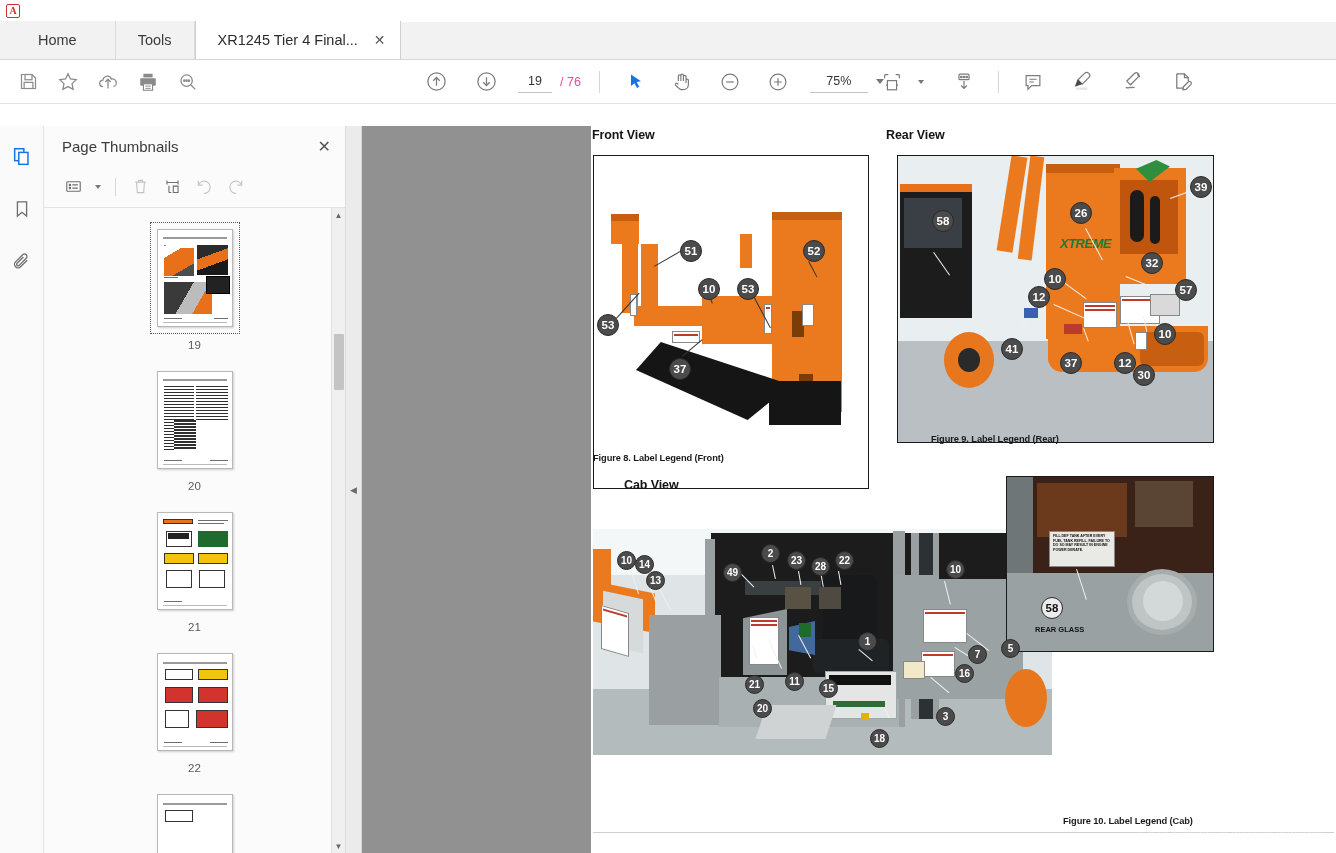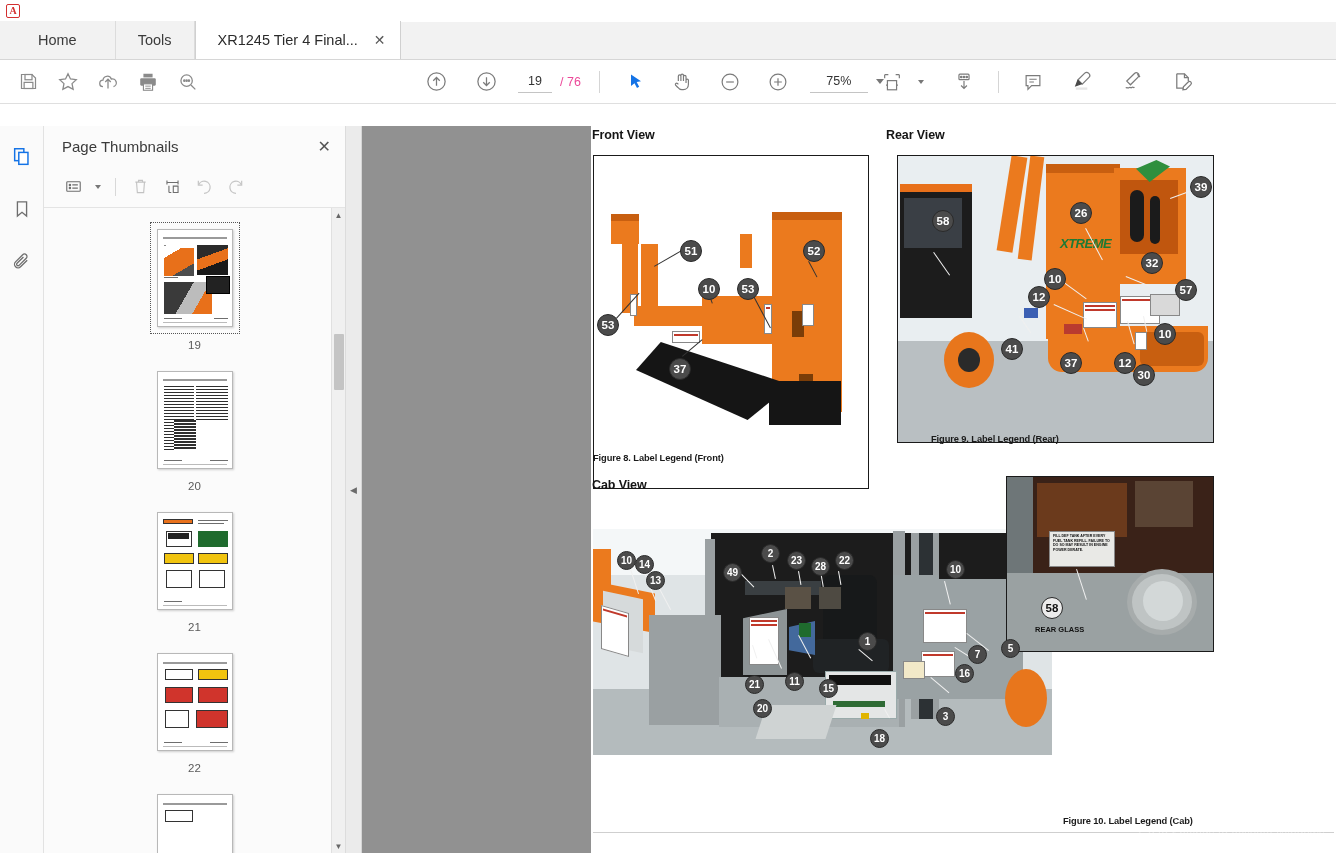--- a/index.html
+++ b/index.html
@@ -618,21 +618,21 @@
           <div class="co dark" style="left:243px;top:96px;">32</div>
           <div class="co dark" style="left:277px;top:123px;">57</div>
           <div class="co dark" style="left:103px;top:182px;">41</div>
           <div class="co dark" style="left:162px;top:196px;">37</div>
           <div class="co dark" style="left:216px;top:196px;">12</div>
           <div class="co dark" style="left:235px;top:208px;">30</div>
           <div class="co dark" style="left:256px;top:167px;">10</div>
         </div>
         <div class="fig-cap" style="position:absolute;left:340px;top:308px;">Figure 9. Label Legend (Rear)</div>
 
-        <div class="sec-h" style="position:absolute;left:1px;top:352px;">Cab View</div>
+        <div class="sec-h" style="position:absolute;left:1px;top:352px;padding-left:32px;">Cab View</div>
 
         <div class="photo" style="left:2px;top:403px;width:459px;height:226px;border:0;">
           <div class="mach sky" style="left:0;top:0;width:100%;height:100%;background:#dfe4e6;"></div>
           <div class="mach" style="left:0;top:0;width:100%;height:46px;background:#f4f7f8;"></div>
           <div class="mach" style="left:0;top:160px;width:100%;height:66px;background:#b4bbbd;"></div>
 
           <div class="mach orange" style="left:0;top:52px;width:62px;height:52px;clip-path:polygon(0 0,100% 24%,100% 100%,0 78%);"></div>
           <div class="mach orange" style="left:0;top:20px;width:18px;height:46px;"></div>
           <div class="mach" style="left:10px;top:66px;width:40px;height:54px;background:#d6dadb;transform:skewY(12deg);"></div>
           <div class="tyre" style="left:-10px;top:124px;width:72px;height:100px;border-radius:36%;"></div>

